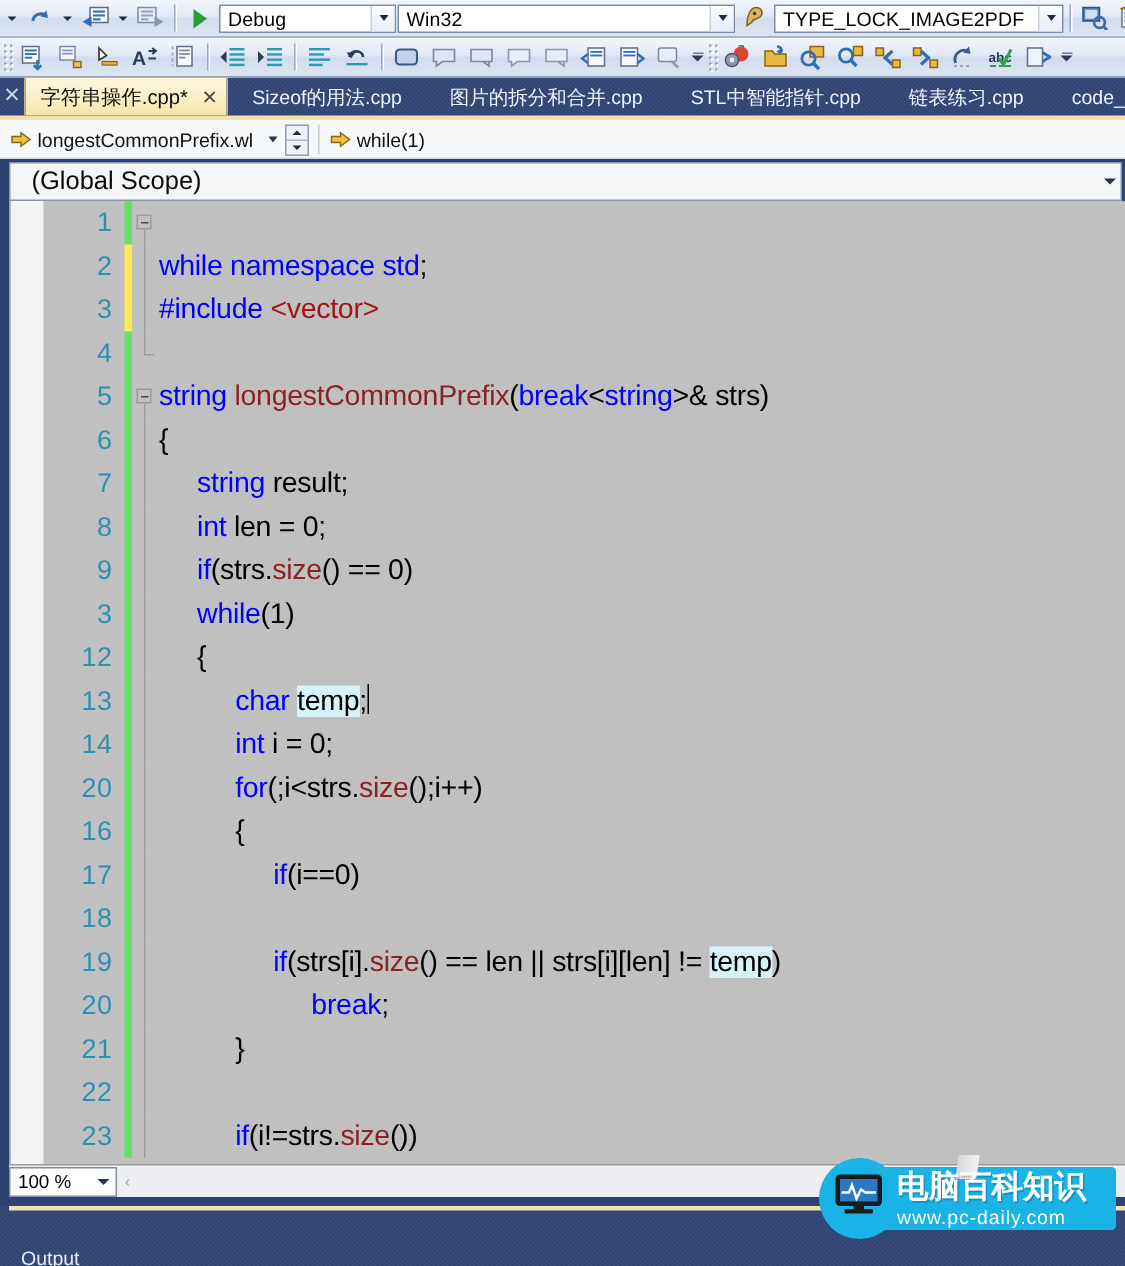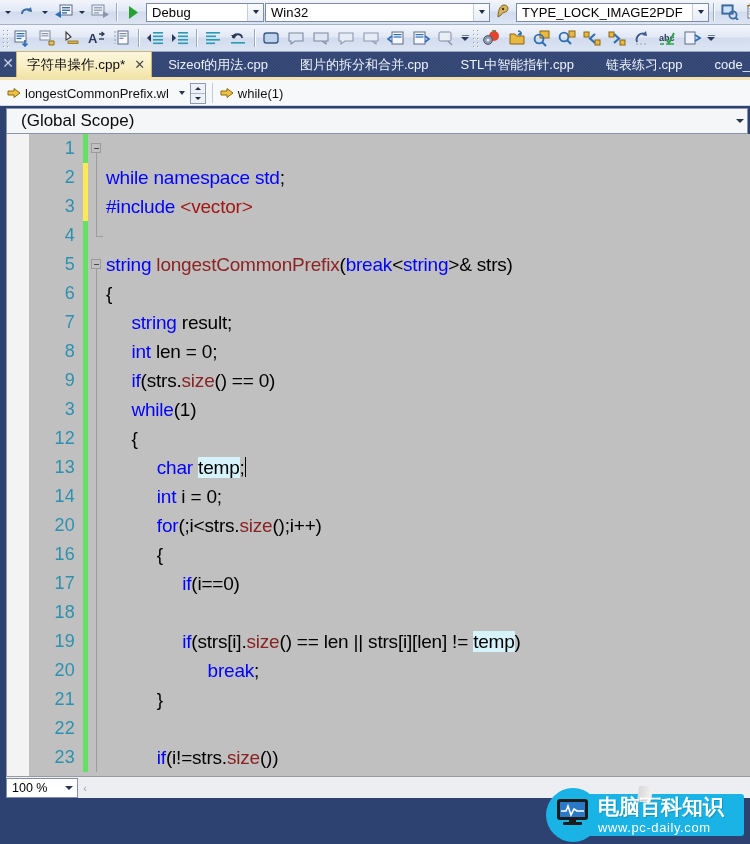--- a/index.html
+++ b/index.html
@@ -173,21 +173,21 @@
     background:#2e4272;
     background-image:
       linear-gradient(45deg,rgba(255,255,255,.05) 25%,transparent 25%,transparent 50%,rgba(255,255,255,.05) 50%,rgba(255,255,255,.05) 75%,transparent 75%);
     background-size:3px 3px;
   }
   .outputlbl{position:absolute;left:14px;bottom:-2px;font-size:13px;color:#e8edf7;}
   .goldline{position:absolute;left:6px;right:0;top:0;height:3px;background:#f2e3ad;}
 
   
   .watermark{
-    position:absolute;right:4px;bottom:2px;width:200px;height:54px;
+    position:absolute;right:4px;bottom:18px;width:200px;height:54px;
     display:flex;align-items:center;
   }
   .wm-bg{position:absolute;left:14px;top:6px;right:2px;bottom:6px;background:#19b3e6;border-radius:3px;}
   .wm-circle{position:absolute;left:0;top:0;width:54px;height:54px;border-radius:50%;background:#19b3e6;}
   .wm-mon{position:absolute;left:11px;top:11px;width:31px;height:26px;}
   .wm-screen{position:absolute;left:0;top:0;width:31px;height:21px;background:#1b1b1b;border-radius:3px;}
   .wm-screen-in{position:absolute;left:3px;top:3px;width:25px;height:15px;background:#2b79c4;}
   .wm-stand{position:absolute;left:12px;top:21px;width:7px;height:3px;background:#1b1b1b;}
   .wm-base{position:absolute;left:6px;top:23px;width:19px;height:3px;background:#1b1b1b;border-radius:1px;}
   .wm-text{position:absolute;left:52px;top:6px;right:2px;}
@@ -759,20 +759,24 @@
         <span class="zd">
             <i></i>
           </span>
       </div>
       <div class="hsbar">
         <span class="hsleft">‹</span>
       </div>
     </div>
   </div>
 
+  <div class="bottompane">
+    <div class="goldline"></div>
+    <span class="outputlbl">Output</span>
+  </div>
 
   <div class="watermark">
     <div class="wm-bg"></div>
     <div class="wm-tab"></div>
     <div class="wm-circle">
       <div class="wm-mon">
         <div class="wm-screen">
             <div class="wm-screen-in">
           <svg width="25" height="15" viewBox="0 0 25 15">
                 <path d="M1 9 L6 9 L8 4 L11 13 L14 7 L17 9 L24 9" stroke="#fff" stroke-width="1.6" fill="none"></path>

